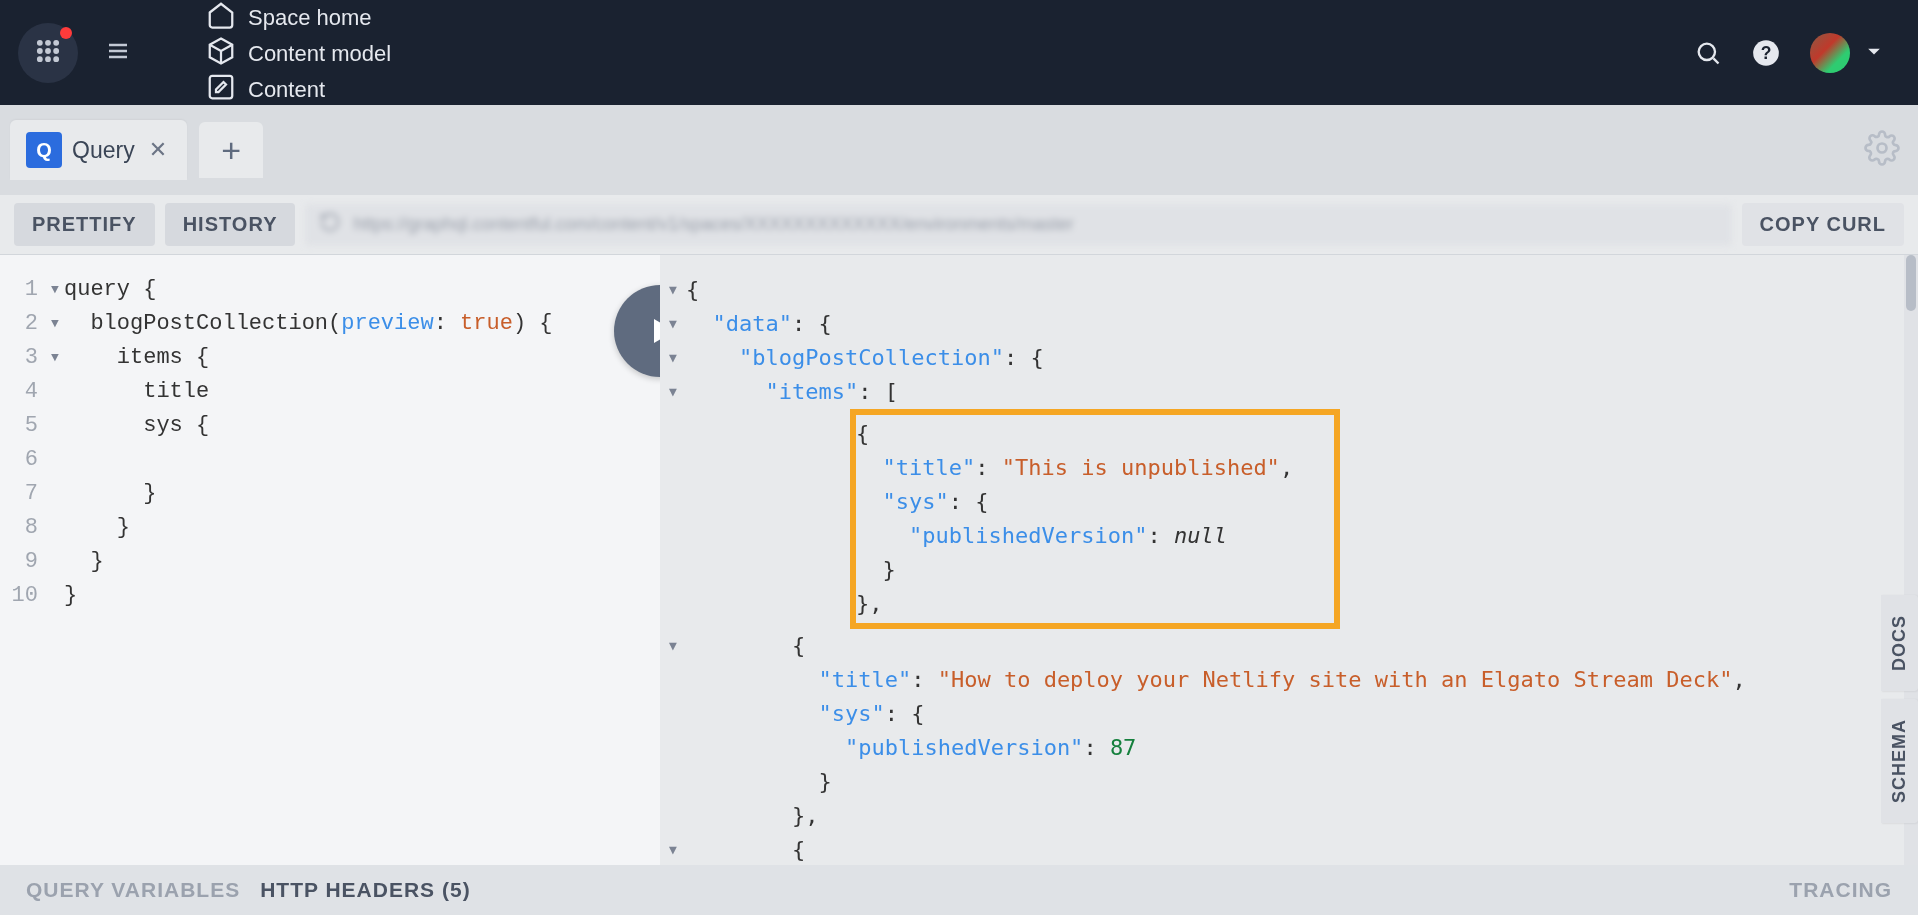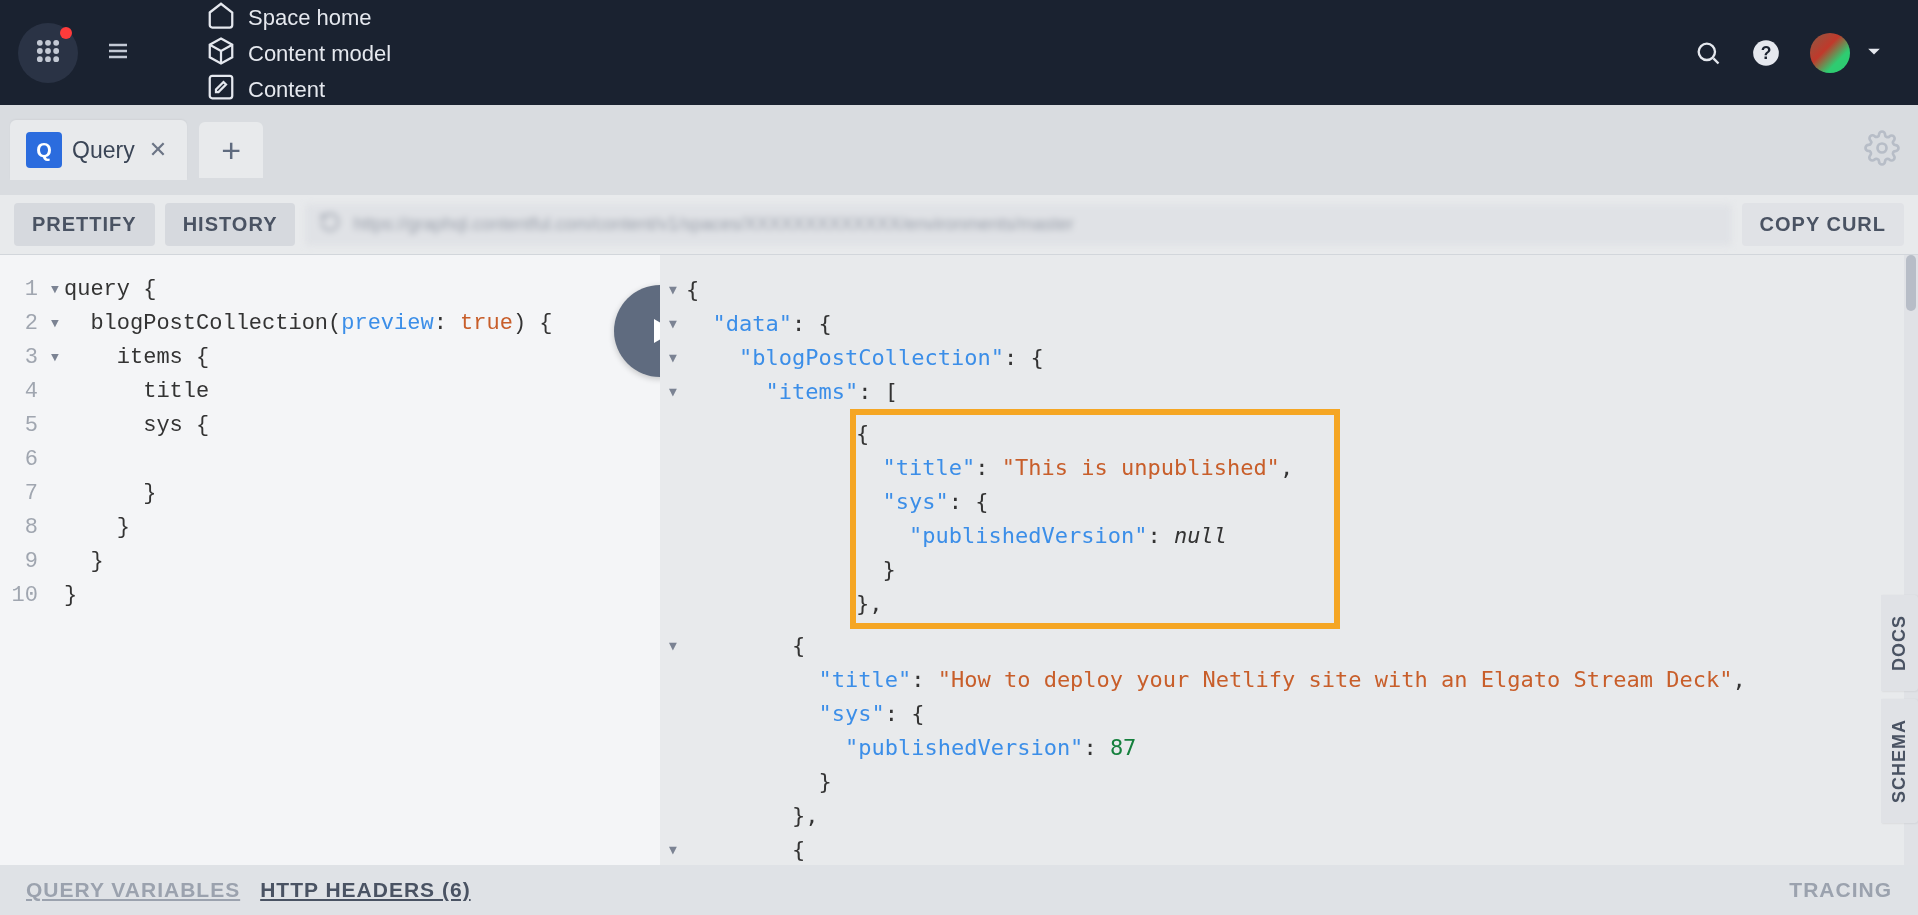--- a/index.html
+++ b/index.html
@@ -76,21 +76,21 @@
 
 
 .result-code { font-family: "SFMono-Regular", Consolas, monospace; font-size: 22px; line-height: 34px; padding: 18px 10px 18px 0; }
 .result-code .row { display: flex; }
 .result-code .fold { width: 26px; text-align: center; color: #7b8393; font-size: 13px; display: flex; align-items: center; justify-content: center; }
 .result-code .content { white-space: pre; color: #333; }
 .highlight-box { border: 6px solid #f5a623; padding: 2px 0; }
 
 
 .bottom-bar { height: 50px; background: #dfe2e6; display: flex; align-items: center; padding: 0 26px; font-size: 21px; font-weight: 700; letter-spacing: 1px; color: #4a5363; }
-.bottom-bar .btab { margin-right: 20px; cursor: pointer; text-decoration: underline; }
+.bottom-bar .btab { margin-right: 20px; cursor: pointer; }
 .bottom-bar .btab.inactive { color: #9ba2ae; }
 .bottom-bar .spacer { flex: 1; }
 .bottom-bar .tracing { color: #9ba2ae; }
 
 
 .sidetabs { position: absolute; right: 0; top: 340px; display: flex; flex-direction: column; gap: 8px; z-index: 2; }
 .sidetab { background: #e0e2e6; padding: 20px 8px; writing-mode: vertical-rl; transform: rotate(180deg); font-size: 18px; font-weight: 700; color: #4a5363; letter-spacing: 1px; border-radius: 4px 0 0 4px; cursor: pointer; box-shadow: -1px 0 2px rgba(0,0,0,0.06); }
 
 .scrollbar-track { position: absolute; right: 0; top: 0; width: 14px; height: 100%; background: #e0e2e6; }
 .scrollbar-thumb { position: absolute; right: 2px; top: 0; width: 10px; height: 56px; background: #b7bdc7; border-radius: 5px; }
@@ -350,16 +350,16 @@
   </div>
 
   <div class="sidetabs">
     <div class="sidetab">DOCS</div>
     <div class="sidetab">SCHEMA</div>
   </div>
 </div>
 
 <div class="bottom-bar">
   <div class="btab inactive">QUERY VARIABLES</div>
-  <div class="btab">HTTP HEADERS (6)</div>
+  <div class="btab">HTTP HEADERS (5)</div>
   <div class="spacer"></div>
   <div class="tracing">TRACING</div>
 </div>
 
 </body></html>

